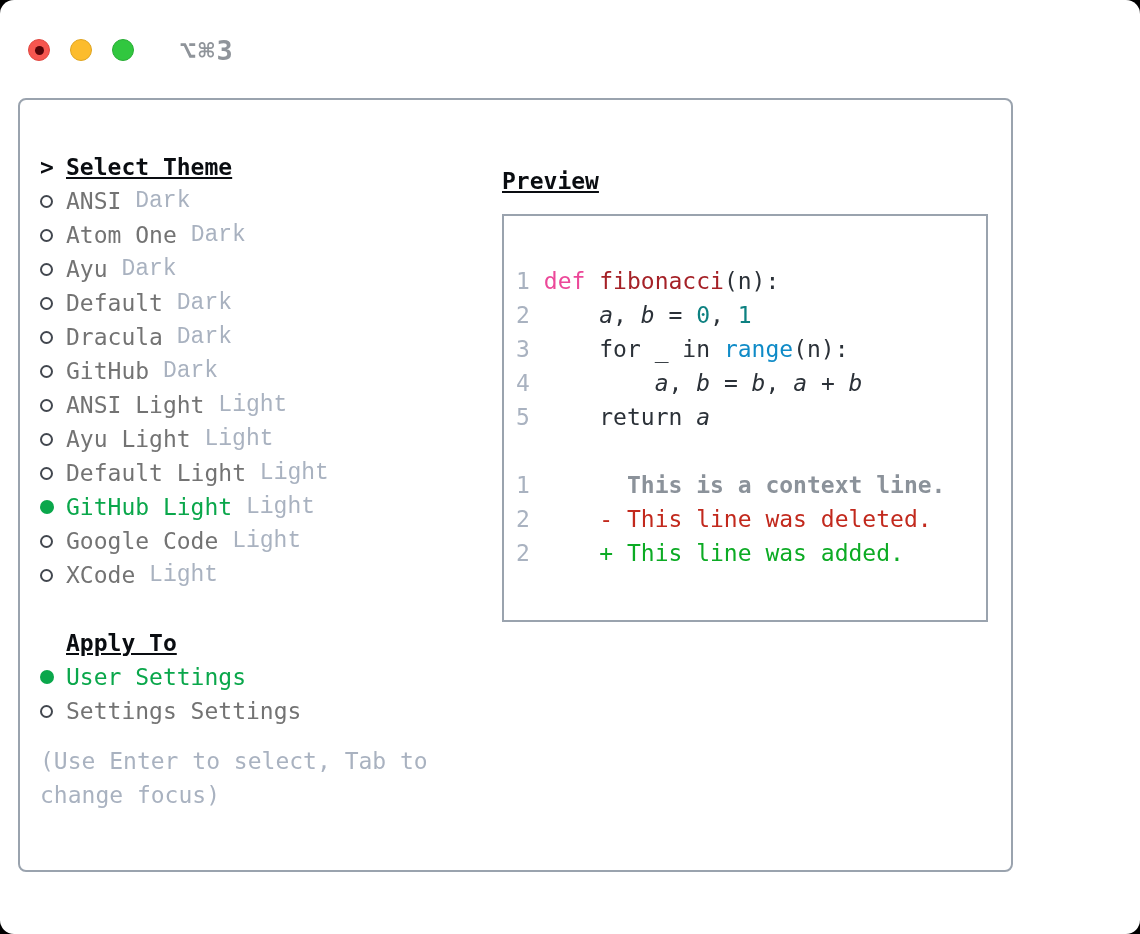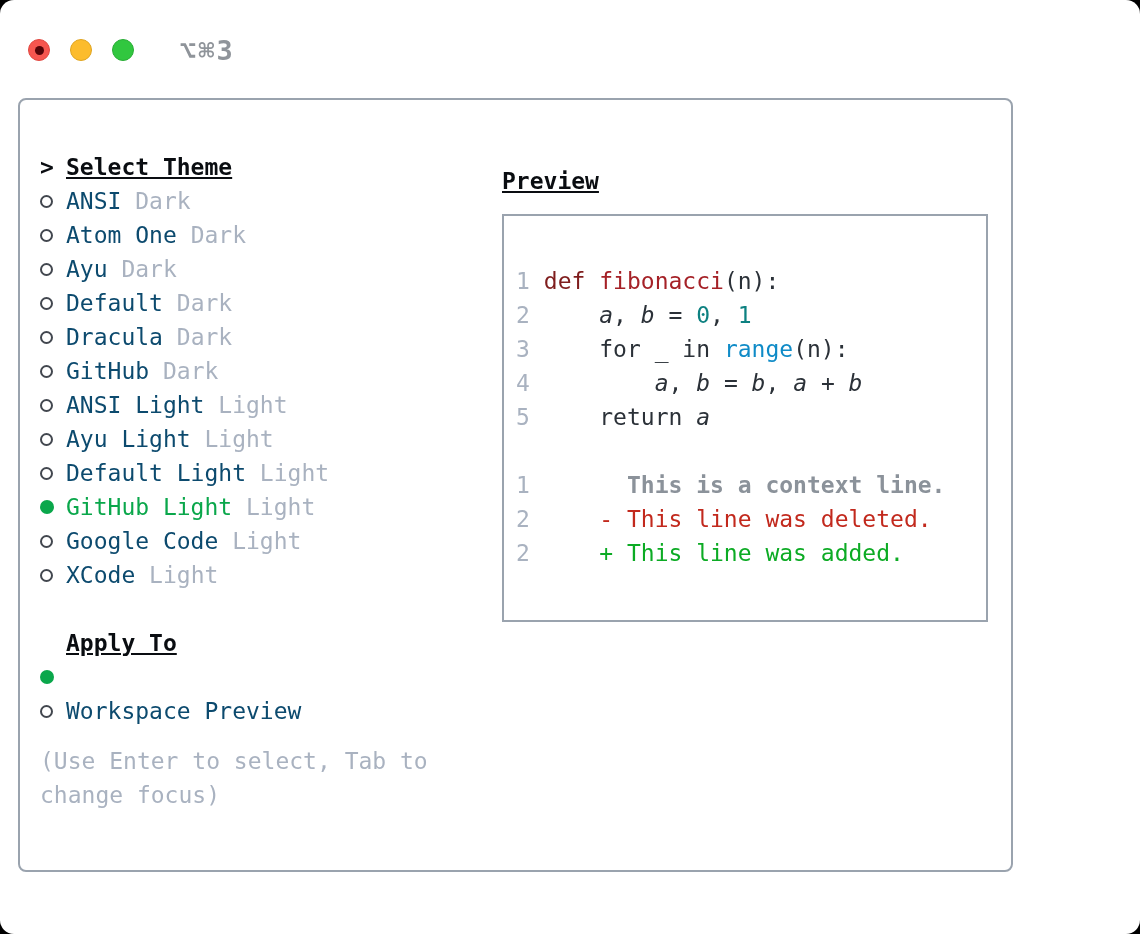--- a/index.html
+++ b/index.html
@@ -29,34 +29,34 @@
   }
   .left-col  { width:462px; flex:none; }
   .right-col { flex:1;margin-top:14px; }
 
   .row { display:flex; align-items:center; height:34px; white-space:pre; }
   .marker { width:26px; flex:none; display:inline-flex; align-items:center; }
   .prompt { font-weight:700; color:#0a0d11; }
   .hdr { font-weight:700; color:#0a0d11;text-decoration:underline; }
   .dot { width:13px; height:13px; border-radius:50%; border:2px solid #42474f; box-sizing:border-box; }
   .row.selected .dot { border:none; background:var(--accent-green,#0aa74b); width:14px; height:14px; }
-  .name { color:#0c4a6e; }
+  .name { color:#737373; }
   .row.selected .name { color:var(--accent-green,#0aa74b); }
-  .variant { color:var(--muted,#a9b2c0); margin-left:13.85px; }
+  .variant { color:var(--muted,#a9b2c0); margin-left:13.85px;font-family:Liberation Mono, monospace; }
   .apply-header { margin-top:34px; }
   .help { margin-top:16px; width:420px; color:var(--muted,#a9b2c0); }
 
   
   .preview-box {
     margin-top:16px; width:486px; height:408px; box-sizing:border-box;
     border:2px solid var(--border,#9aa3ae); padding:48px 0 0 12px; overflow:hidden;
   }
   .cline { height:34px; line-height:34px; white-space:pre; }
   .ln { color:var(--muted,#a9b2c0); margin-right:14px; }
-  .tok-kw  { color:#7f1d1d; }
+  .tok-kw  { color:#ec4899; }
   .tok-pl  { color:#2b3138; }
   .tok-fn  { color:var(--syntax-function,#a52127); }
   .tok-num { color:var(--syntax-number,#0d8181); }
   .tok-bi  { color:var(--syntax-builtin,#0f8bc7); }
   .tok-var { color:#2b3138; font-style:italic; }
   .diff-context { color:var(--diff-context,#8b929a);font-weight:bold; }
   .diff-deleted { color:var(--diff-deleted,#c2291d); }
   .diff-added   { color:var(--diff-added,#0cab24); }
 </style>
 </head>
@@ -156,26 +156,27 @@
 </div>
 
       <div class="row apply-header">
         <span class="marker"></span>
         <span class="hdr">Apply To</span>
       </div>
 
       <div id="apply-list">
   <div class="row selected">
     <span class="marker"><span class="dot"></span></span>
+    <span class="name">User Settings</span>
     
   </div>
 
   <div class="row">
     <span class="marker"><span class="dot"></span></span>
-    <span class="name">Workspace Preview</span>
+    <span class="name">Settings Settings</span>
     
   </div>
 </div>
 
       <div class="help">(Use Enter to select, Tab to change focus)</div>
     </div>
 
     <div class="right-col">
       <div class="row">
         <span class="hdr">Preview</span>

